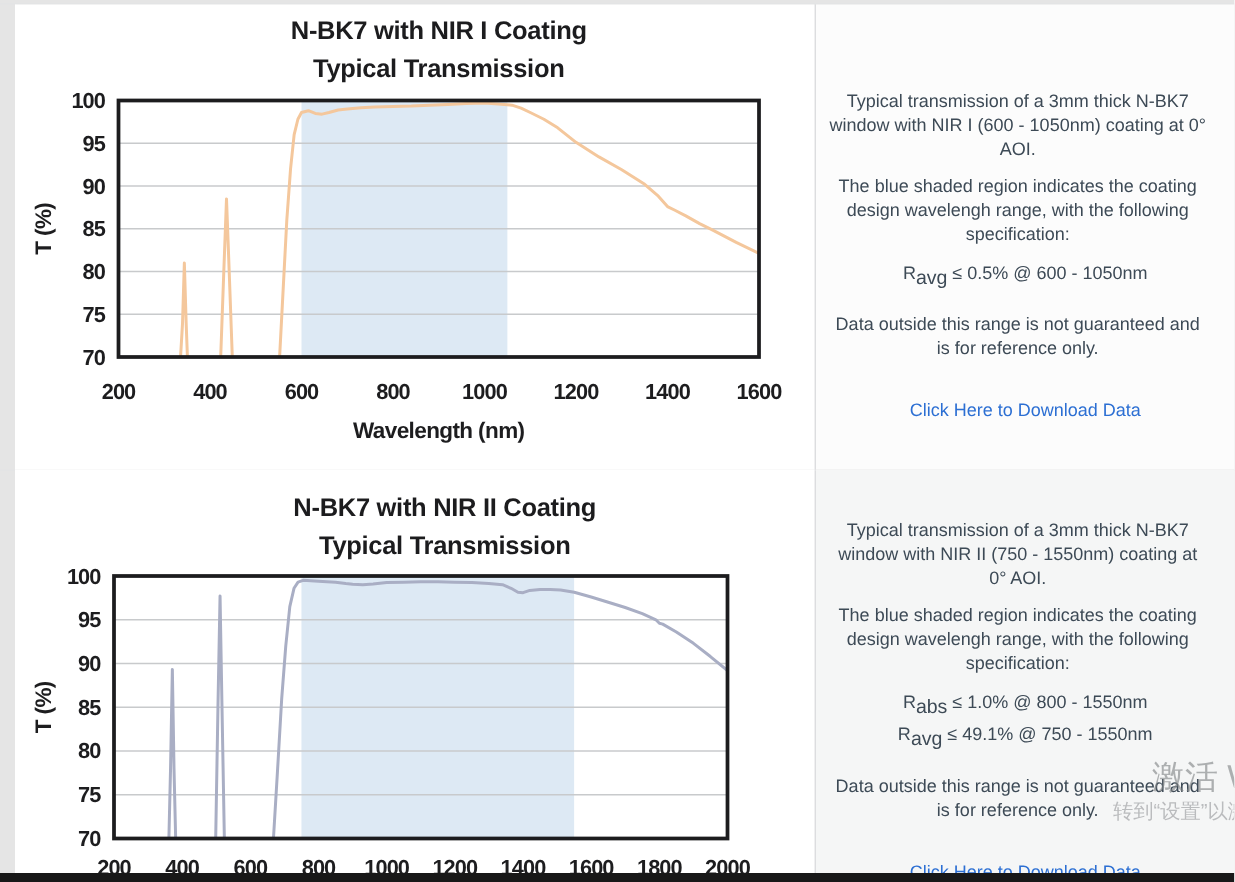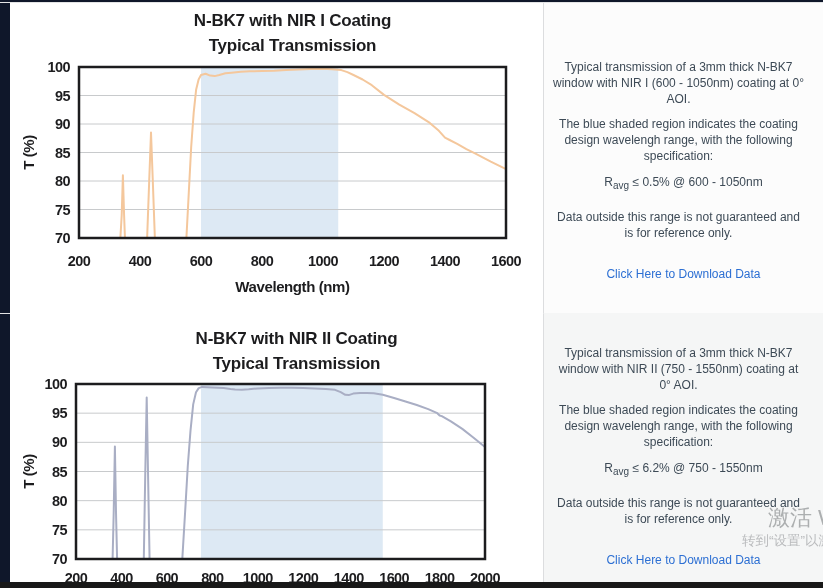--- a/index.html
+++ b/index.html
@@ -1,35 +1,35 @@
 <!DOCTYPE html>
 <html><head>
 <meta charset="utf-8">
 <style>
   * { margin:0; padding:0; box-sizing:border-box; }
   html,body { background:#fff; }
   #page {
     position:relative; width:823px; height:588px; overflow:hidden;
-    background:#0f172a; font-family:"Liberation Sans", sans-serif;
+    background:#e5e5e5; font-family:"Liberation Sans", sans-serif;
   }
   .hline { position:absolute; height:1px; background:#e3e4e5; }
   .vline { position:absolute; width:1px; background:#dcdddf; }
 
   .chart-cell { position:absolute; left:10px; width:533px; overflow:hidden; background:#fff; }
   .chart-title { position:absolute; text-align:center; font-weight:700; color:#1c1c1e;
                  font-size:17px; line-height:25px; letter-spacing:-0.2px; }
   .chart-svg { position:absolute; left:0; top:0; }
   .tick { font:700 14.5px "Liberation Sans", sans-serif; fill:#1d1d1f; letter-spacing:-0.6px; }
   .axis-title { font:700 15px "Liberation Sans", sans-serif; fill:#1d1d1f; letter-spacing:-0.4px; }
 
   .text-cell { position:absolute; left:544px; width:279px; overflow:hidden;
                color:#3d4a56; font-size:12px; line-height:16px; text-align:center; }
   .text-cell .para { margin:0 18px 9px 8px; }
   .spec-line { line-height:18px; white-space:nowrap; }
-  .spec-line sub { font-size:10px; }
+  .spec-line sub { font-size:13px; }
   .spec-gap { height:14px; }
   .dl-link { color:#2c6fd3; cursor:pointer; display:inline-block; margin-top:16px; }
 
   .watermark { position:absolute; color:rgba(128,130,133,0.62); white-space:nowrap; pointer-events:none; }
   #wm1 { left:768px; top:503px; font-size:22px; }
   #wm2 { left:742px; top:532px; font-size:13.5px; color:rgba(128,130,133,0.5); }
 
   #bottom-bar { position:absolute; left:0; top:582px; width:823px; height:6px; background:#181818; }
 </style>
 </head>
@@ -126,22 +126,26 @@
     </div>
     <div class="spec-gap"></div>
     <div class="para">Data outside this range is not guaranteed and is for reference only.</div>
     <div><span class="dl-link">Click Here to Download Data</span></div>
   </div>
 
   <div class="text-cell" style="top:313px; height:275px; background:#f5f6f6; padding-top:32px;">
     <div class="para">Typical transmission of a 3mm thick N-BK7 window with NIR II (750 - 1550nm) coating at 0° AOI.</div>
     <div class="para">The blue shaded region indicates the coating design wavelengh range, with the following specification:</div>
     <div class="spec-line">
+      <span>R</span><sub>abs</sub>
+      <span>≤ 1.0% @ 800 - 1550nm</span>
+    </div>
+    <div class="spec-line">
       <span>R</span><sub>avg</sub>
-      <span>≤ 6.2% @ 750 - 1550nm</span>
+      <span>≤ 49.1% @ 750 - 1550nm</span>
     </div>
     <div class="spec-gap"></div>
     <div class="para">Data outside this range is not guaranteed and is for reference only.</div>
     <div><span class="dl-link">Click Here to Download Data</span></div>
   </div>
 
   <div class="watermark" id="wm1">激活 Windows</div>
   <div class="watermark" id="wm2">转到“设置”以激活 Windows。</div>
 
   <div id="bottom-bar"></div>

